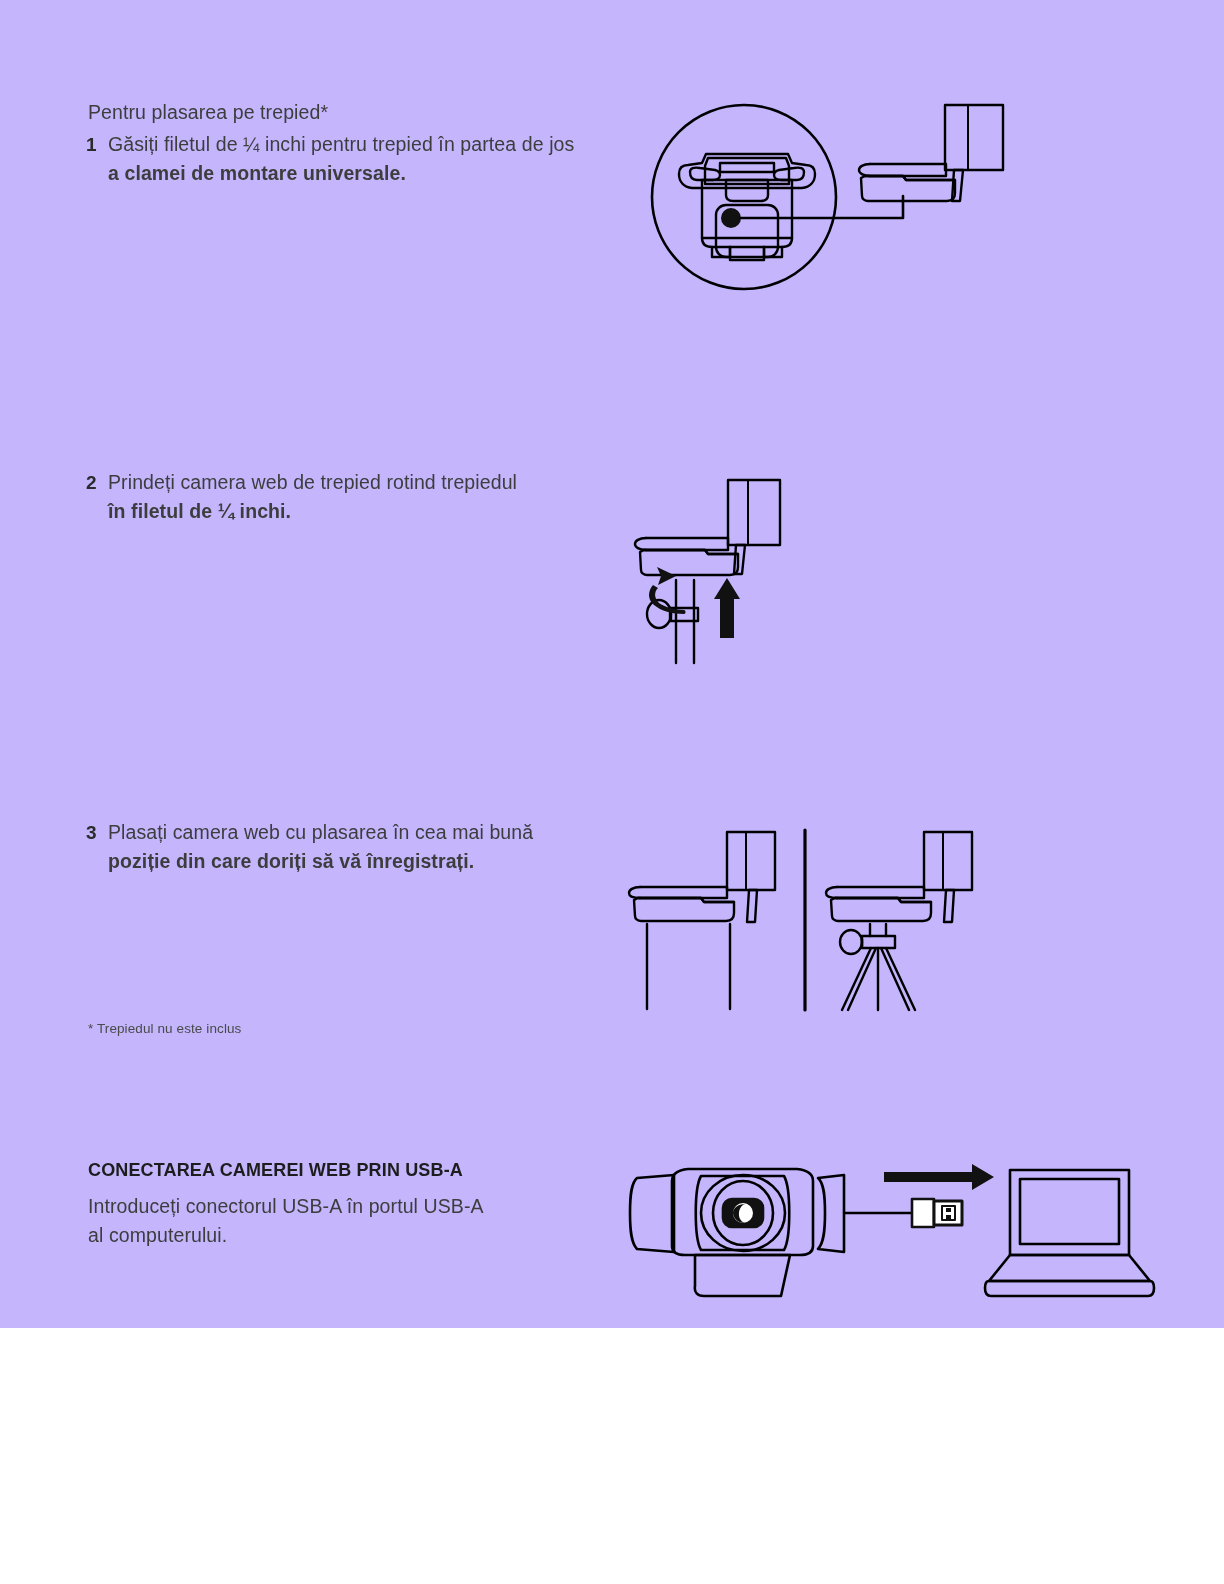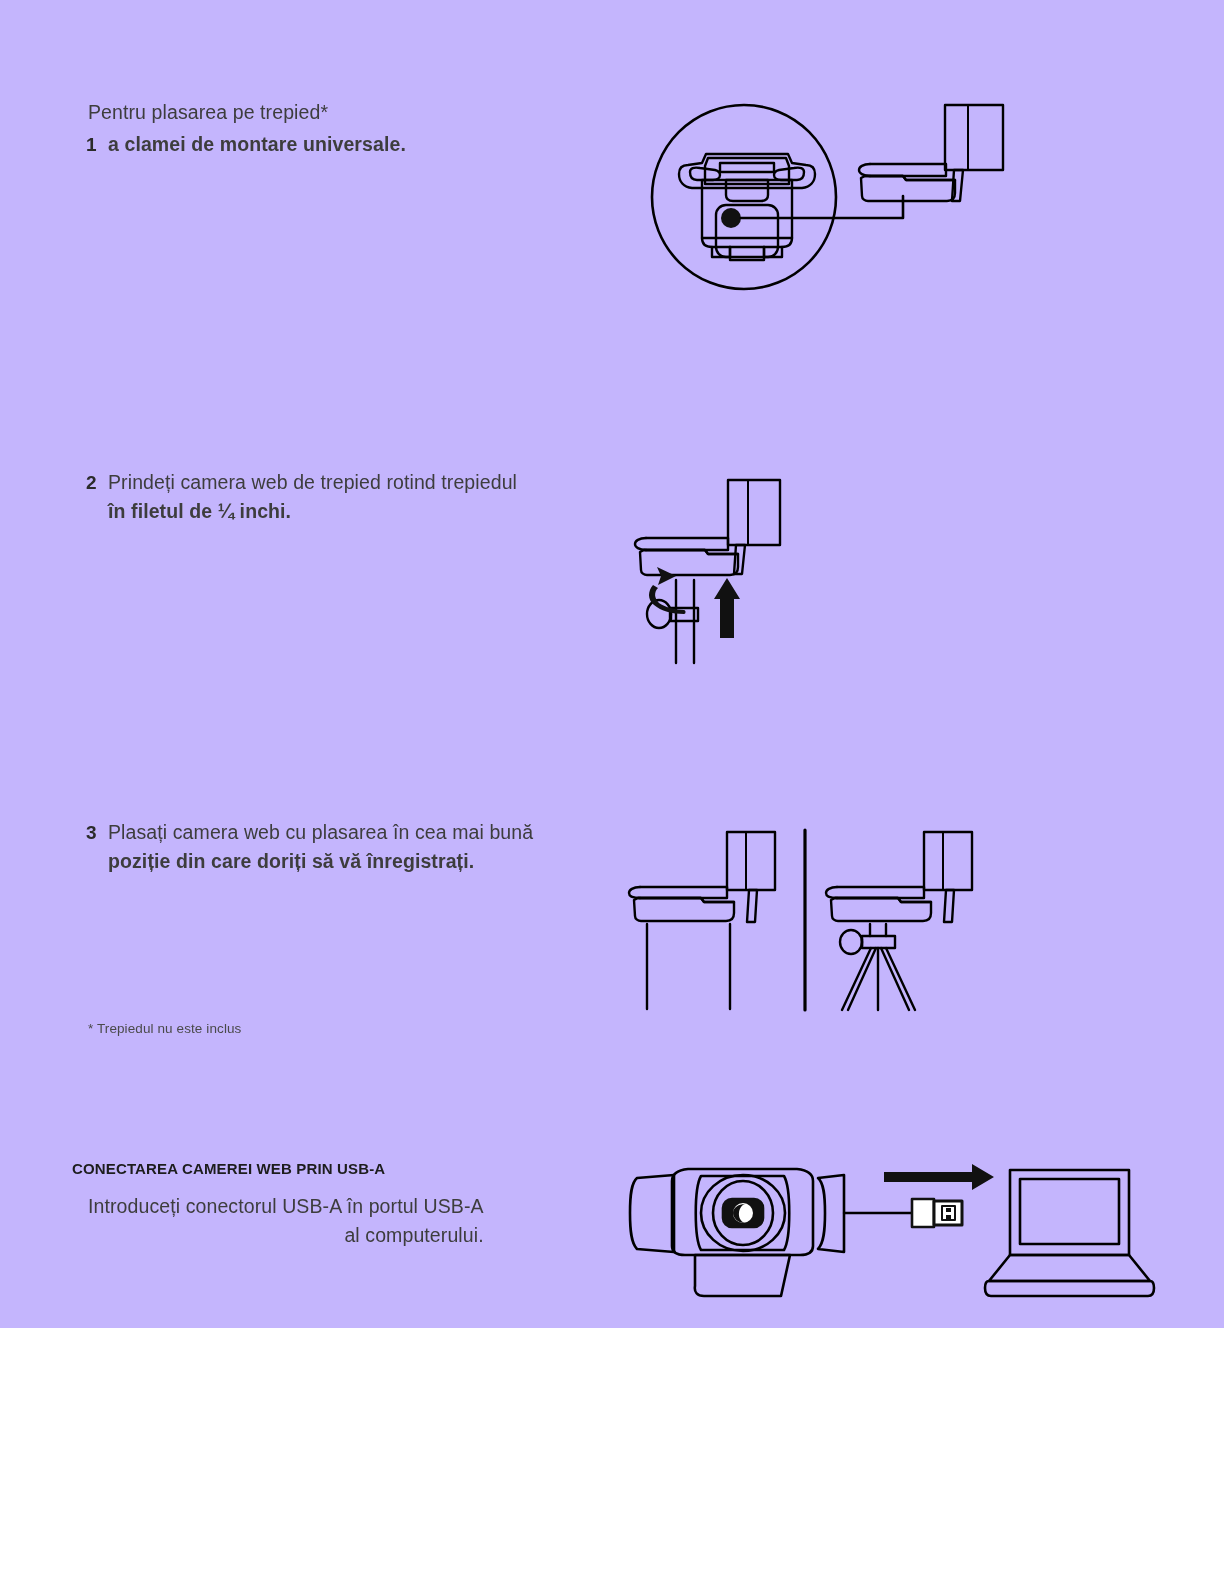--- a/index.html
+++ b/index.html
@@ -63,37 +63,36 @@
     left: 88px;
     top: 1020px;
     font-size: 13.5px;
     line-height: 18px;
     color: #4a4a4a;
     letter-spacing: 0.1px;
   }
 
   .section-head {
     position: absolute;
-    left: 72px;
+    left: 88px;
     top: 1160px;
-    font-size: 15px;
+    font-size: 18px;
     font-weight: bold;
     color: #1d1d1d;
     letter-spacing: 0.15px;
     white-space: nowrap;
   }
   .section-body {
     position: absolute;
     left: 88px;
     top: 1192px;
     font-size: 19.5px;
     line-height: 29px;
     color: #3d3d3d;
     letter-spacing: 0.1px;
-    text-align: right;
   }
   .section-body .l2 { display: block; }
 
   
   .figure { position: absolute; }
   #fig1 { left: 616px; top: 92px; }
   #fig2 { left: 628px; top: 458px; }
   #fig3 { left: 618px; top: 812px; }
   #fig4 { left: 612px; top: 1138px; }
 
@@ -123,20 +122,21 @@
 </head>
 <body>
 
 <div class="page">
 
   <div class="intro-line">Pentru plasarea pe trepied*</div>
 
   <div class="step" id="step1">
     <span class="step-num">1</span>
     <span class="step-text">
+      <span>Găsiți filetul de ¼ inchi pentru trepied în partea de jos</span>
       <span class="l2">a clamei de montare universale.</span>
     </span>
   </div>
 
   <div class="figure" id="fig1">
     <svg width="400" height="250" viewBox="0 0 400 250" aria-hidden="true">
       <g fill="none" stroke="#000" stroke-width="2.4" stroke-linejoin="round" stroke-linecap="round">
 
         <circle cx="128" cy="105" r="92" stroke-width="2.6"></circle>
 

